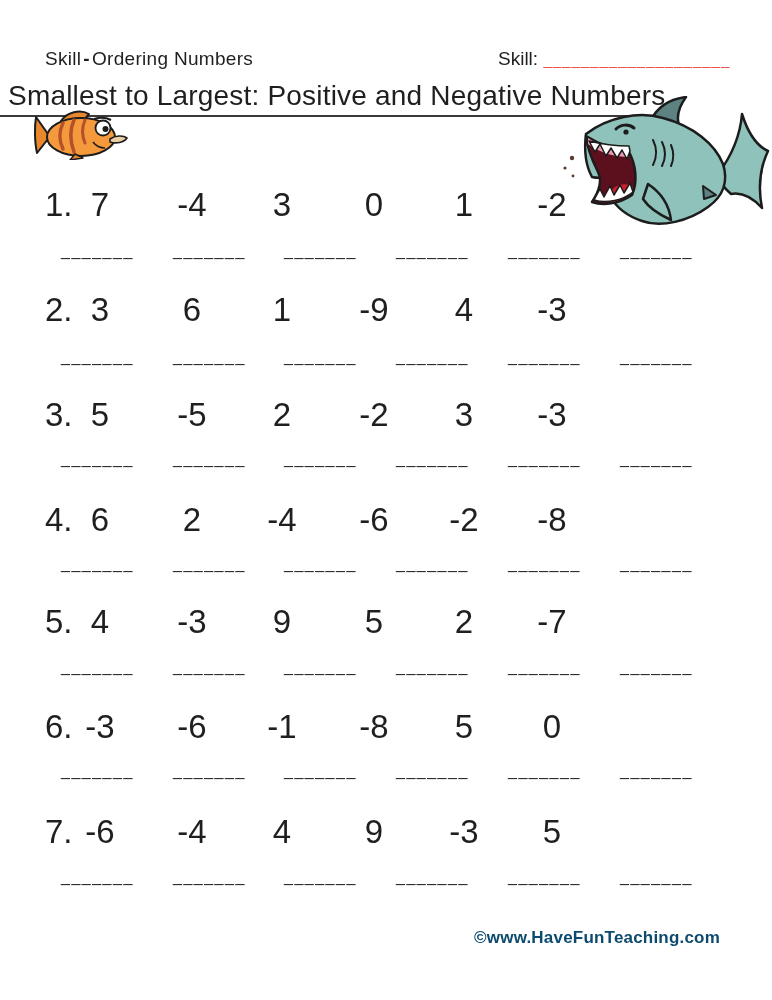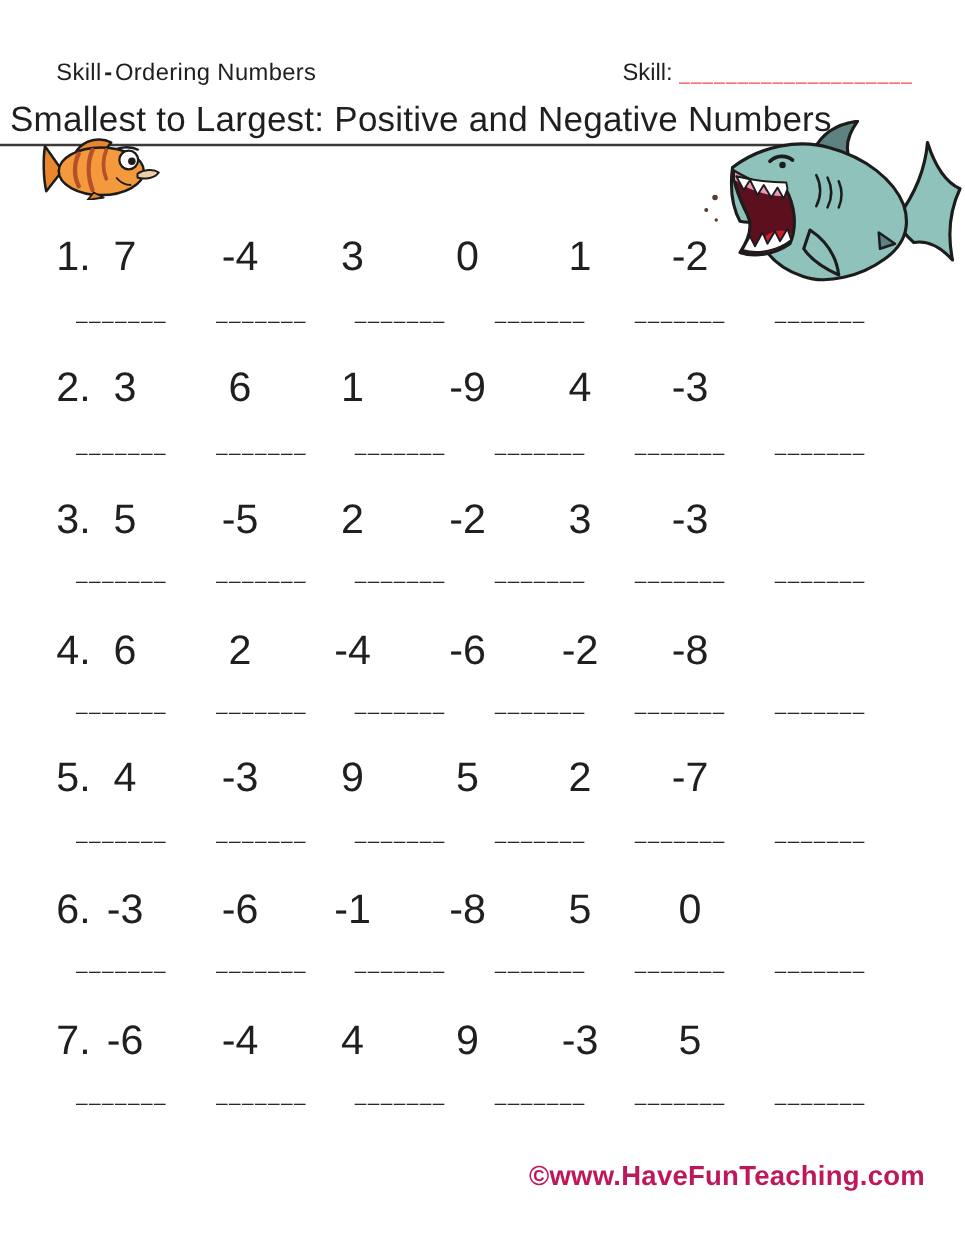--- a/index.html
+++ b/index.html
@@ -24,21 +24,21 @@
   
   .prob-row { position:absolute; left:0; width:772px; height:42px; font-size:33px; }
   .prob-label { position:absolute; left:45px; width:40px; }
   .val { position:absolute; width:64px; text-align:center; }
   .v0{left:68px}.v1{left:160px}.v2{left:250px}.v3{left:342px}.v4{left:432px}.v5{left:520px}
   
   .blank-row { position:absolute; left:16px; width:768px; height:30px; font-size:16px; color:#222; }
   .blank { position:absolute; letter-spacing:1.5px; white-space:nowrap; }
   .b0{left:45px}.b1{left:157px}.b2{left:268px}.b3{left:380px}.b4{left:492px}.b5{left:604px}
   
-  .footer { position:absolute; top:928px; right:32px; font-size:22px; font-weight:bold; color:#be185d; letter-spacing:0.2px; }
+  .footer { position:absolute; top:928px; right:52px; font-size:17px; font-weight:bold; color:#0c4a6e; letter-spacing:0.2px; }
 </style>
 </head>
 <body>
 
 <div class="page">
 
   <div class="skill-line">
     <span>Skill</span><span class="skill-dash">-</span><span>Ordering Numbers</span>
   </div>
   <div class="name-line">

